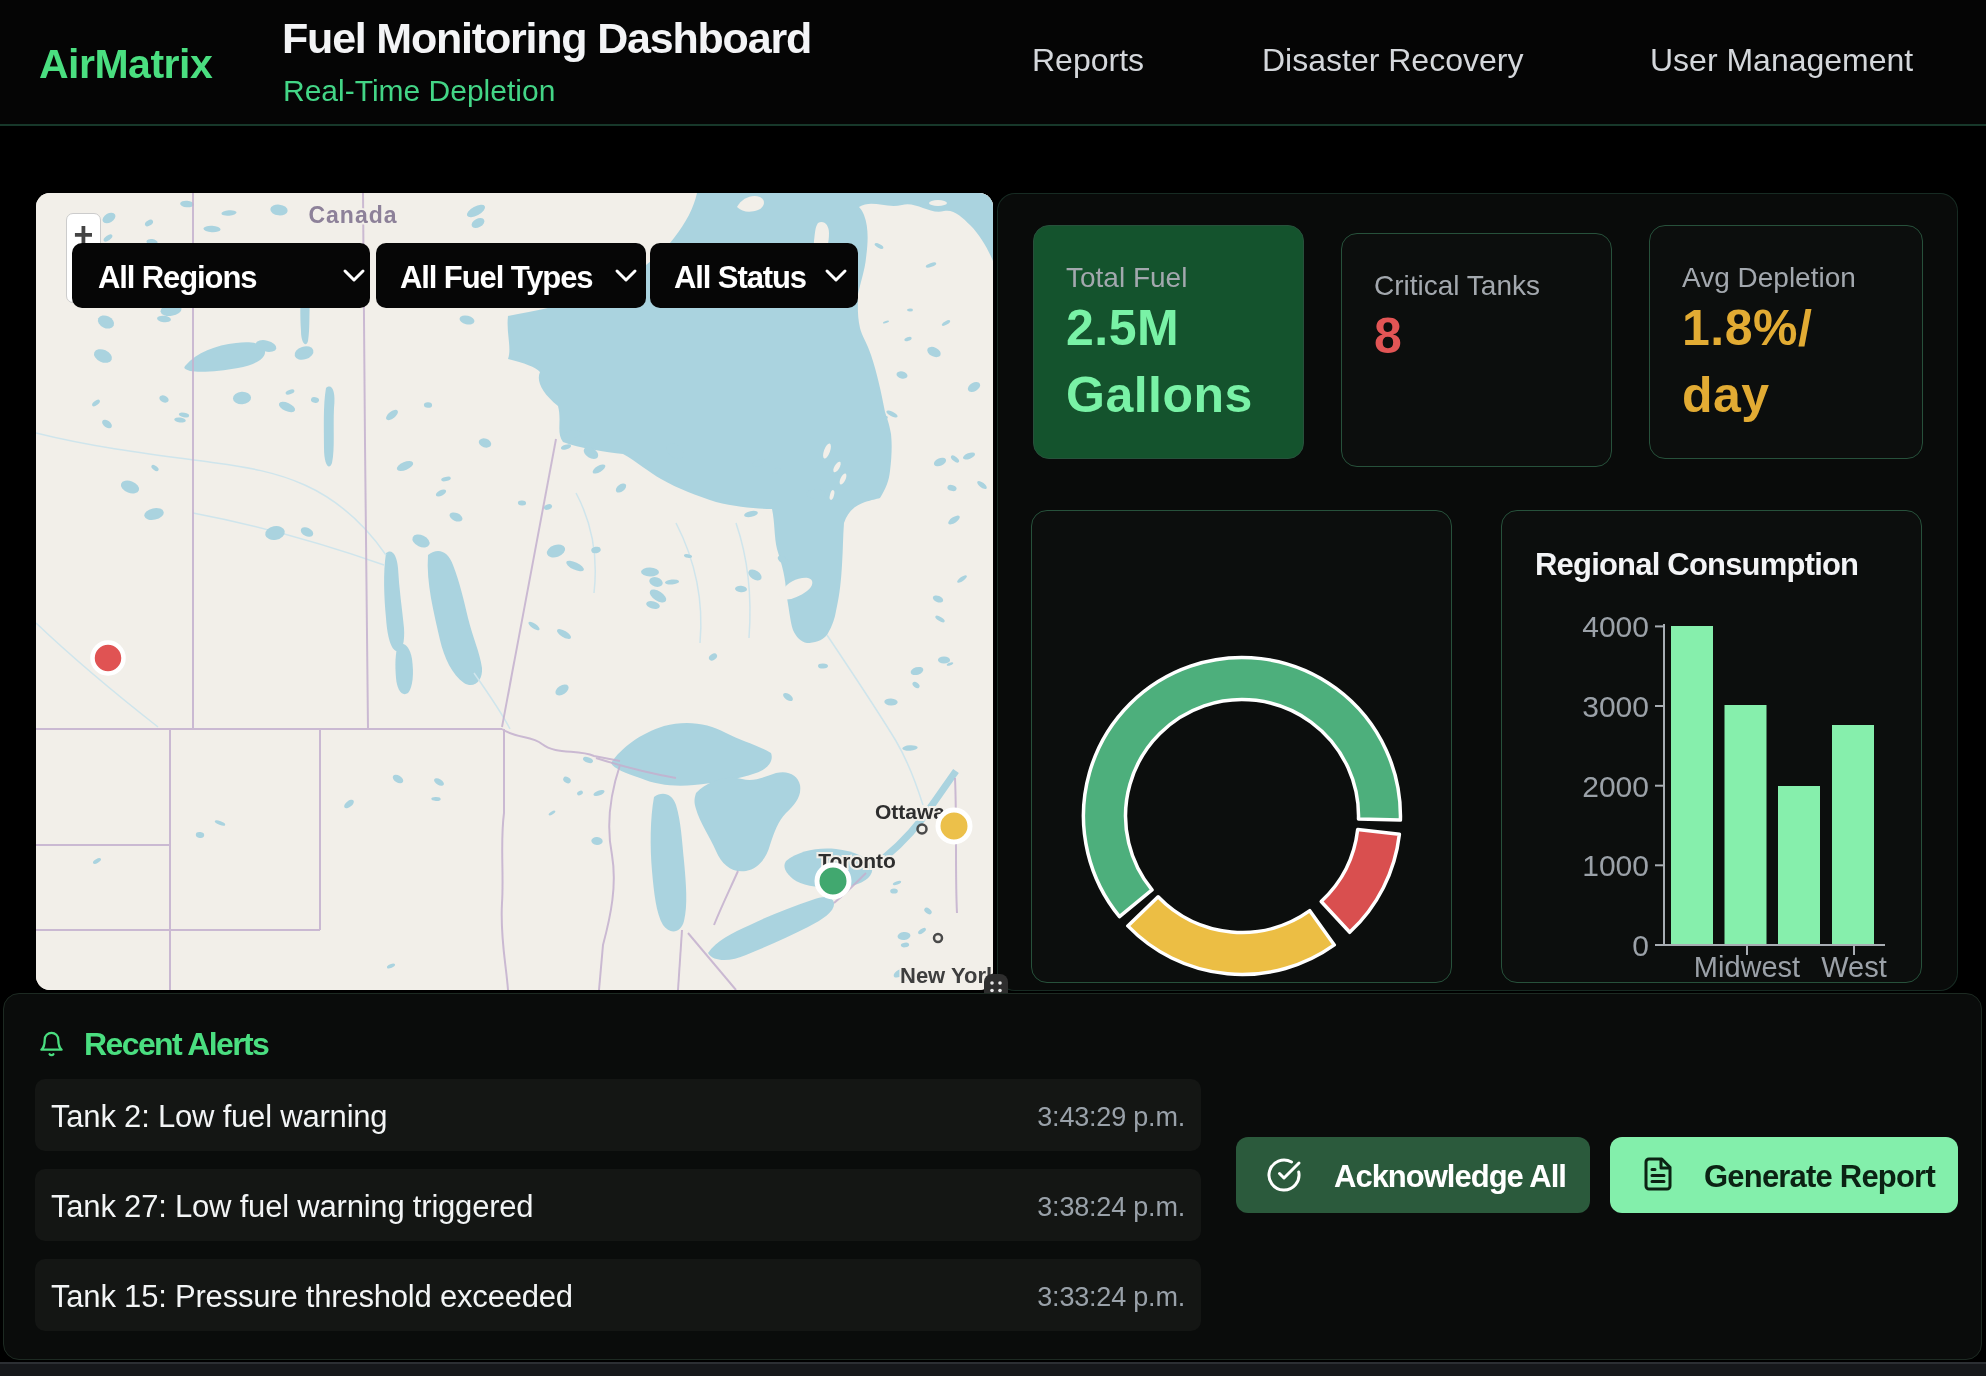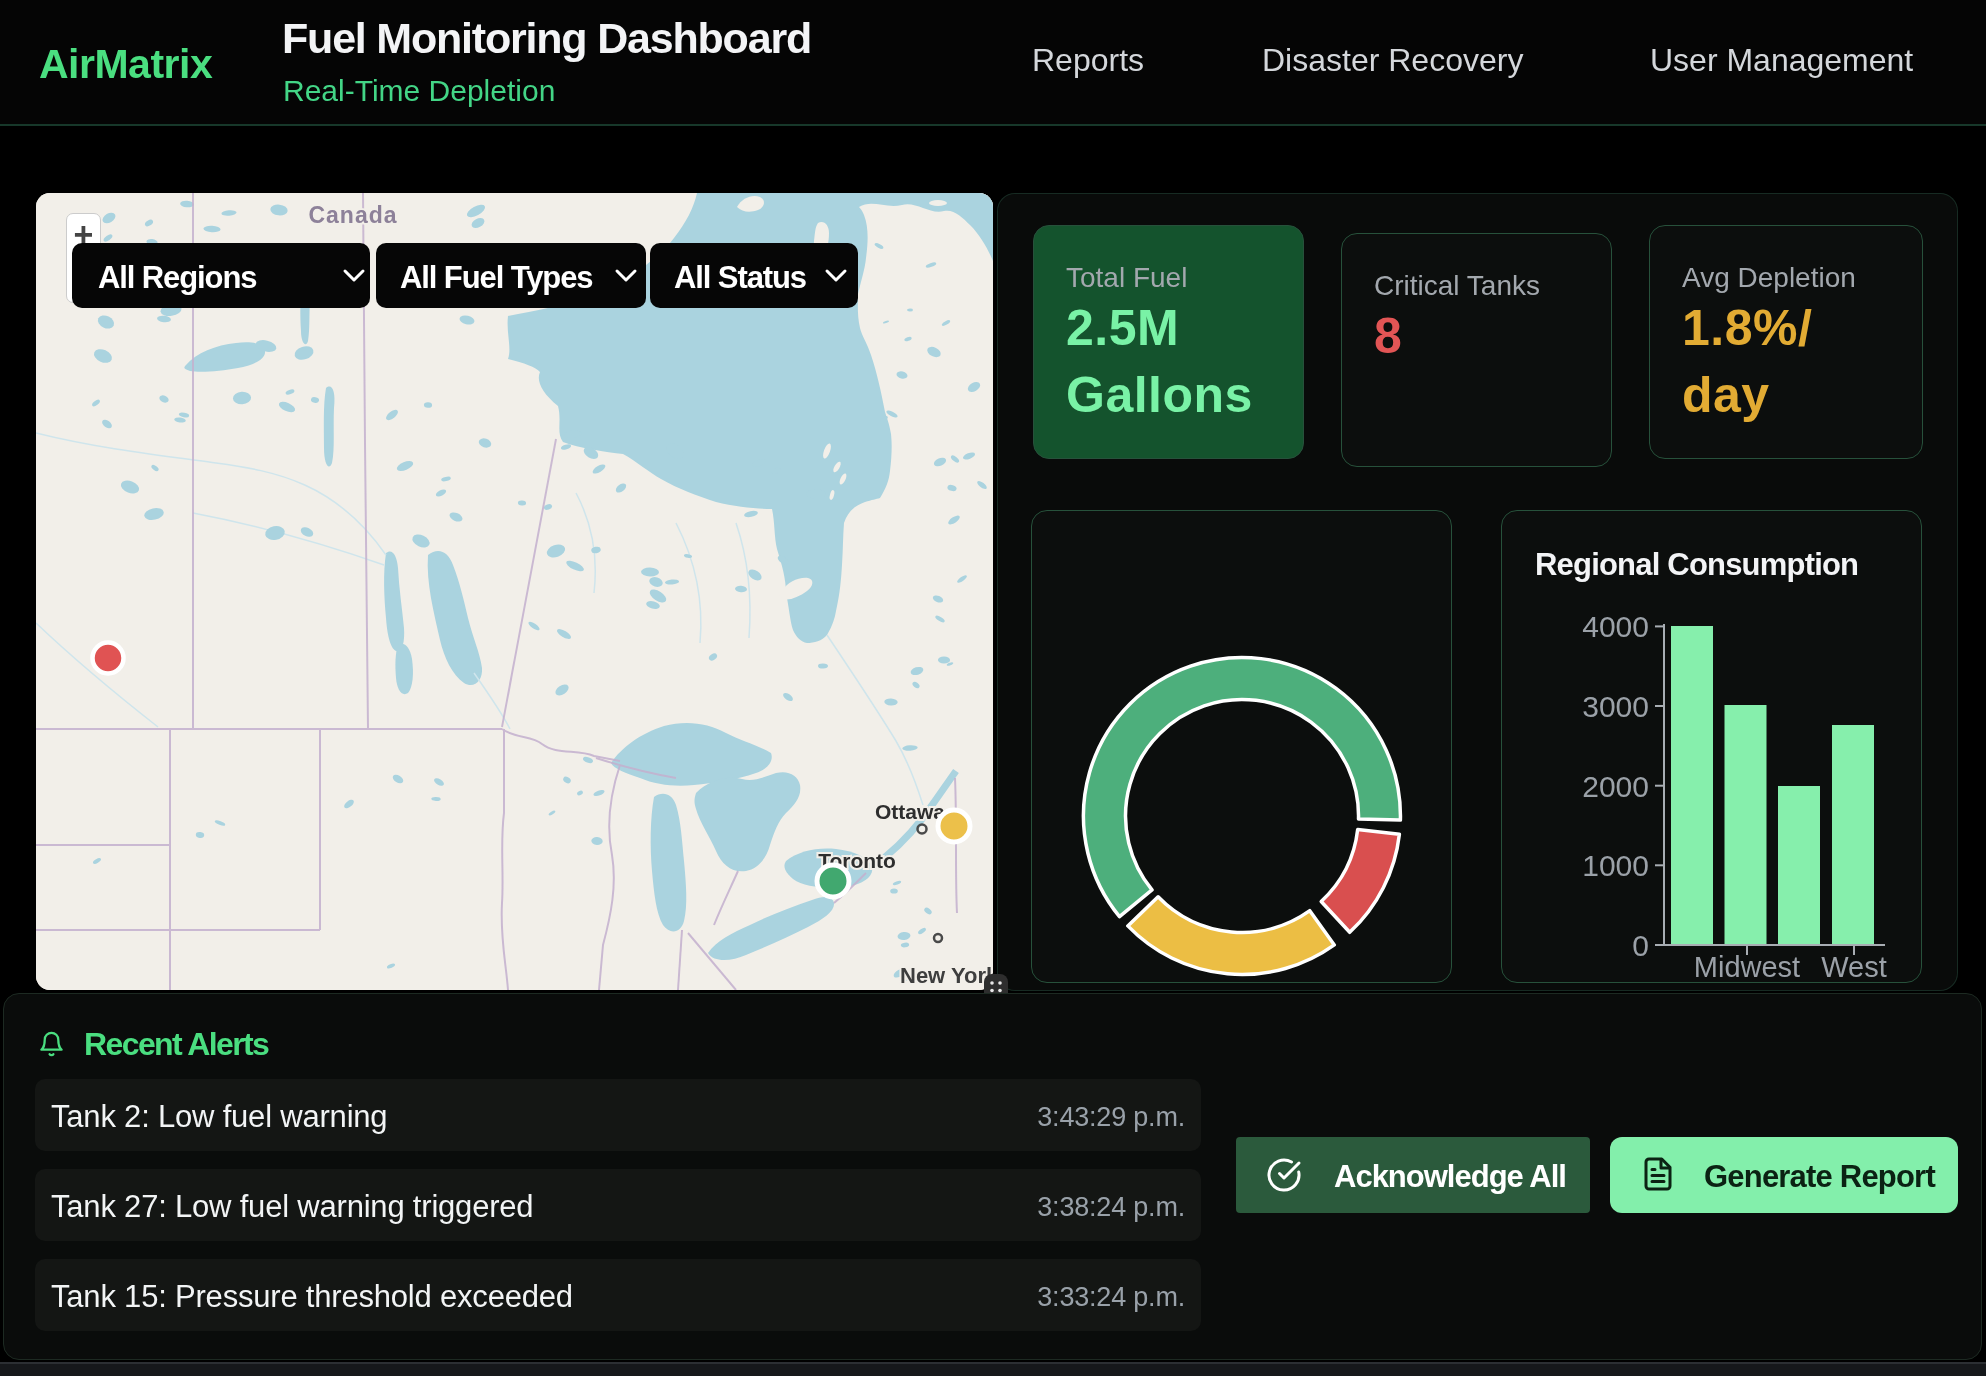--- a/index.html
+++ b/index.html
@@ -315,21 +315,21 @@
   </div>
   <div class="abs" style="left:35px;top:1169px;width:1166px;height:72px;background:#141614;border-radius:10px;">
     <div class="abs" style="left:16px;top:20px;font-size:31px;color:#f2f4f5;letter-spacing:-0.2px;">Tank 27: Low fuel warning triggered</div>
     <div class="abs" style="right:16px;top:23px;font-size:27px;color:#99a1a9;letter-spacing:-0.2px;">3:38:24 p.m.</div>
   </div>
   <div class="abs" style="left:35px;top:1259px;width:1166px;height:72px;background:#141614;border-radius:10px;text-align:center;">
     <div class="abs" style="left:16px;top:20px;font-size:31px;color:#f2f4f5;letter-spacing:-0.2px;">Tank 15: Pressure threshold exceeded</div>
     <div class="abs" style="right:16px;top:23px;font-size:27px;color:#99a1a9;letter-spacing:-0.2px;">3:33:24 p.m.</div>
   </div>
 
-  <div class="abs" style="left:1236px;top:1137px;width:354px;height:76px;background:#2b5a3c;border-radius:4px;">
+  <div class="abs" style="left:1236px;top:1137px;width:354px;height:76px;background:#2b5a3c;border-radius:12px;">
     <svg class="abs" style="left:30px;top:20px;" width="36" height="36" viewBox="0 0 24 24">
       <path d="M21.8 10A10 10 0 1 1 17 3.34" fill="none" stroke="#fff" stroke-width="2" stroke-linecap="round"></path>
       <path d="M9 11l3 3L22 4" fill="none" stroke="#fff" stroke-width="2" stroke-linecap="round" stroke-linejoin="round"></path>
     </svg>
     <div class="abs" style="left:98px;top:22px;font-size:31px;font-weight:bold;color:#fff;white-space:nowrap;letter-spacing:-1px;">Acknowledge All</div>
   </div>
   <div class="abs" style="left:1610px;top:1137px;width:348px;height:76px;background:#83efab;border-radius:12px;">
     <svg class="abs" style="left:30px;top:19px;" width="36" height="36" viewBox="0 0 24 24">
       <path d="M14.5 2H6a2 2 0 0 0-2 2v16a2 2 0 0 0 2 2h12a2 2 0 0 0 2-2V7.5L14.5 2z" fill="none" stroke="#0b2213" stroke-width="2" stroke-linejoin="round"></path>
       <path d="M14 2v6h6" fill="none" stroke="#0b2213" stroke-width="2" stroke-linejoin="round"></path>

